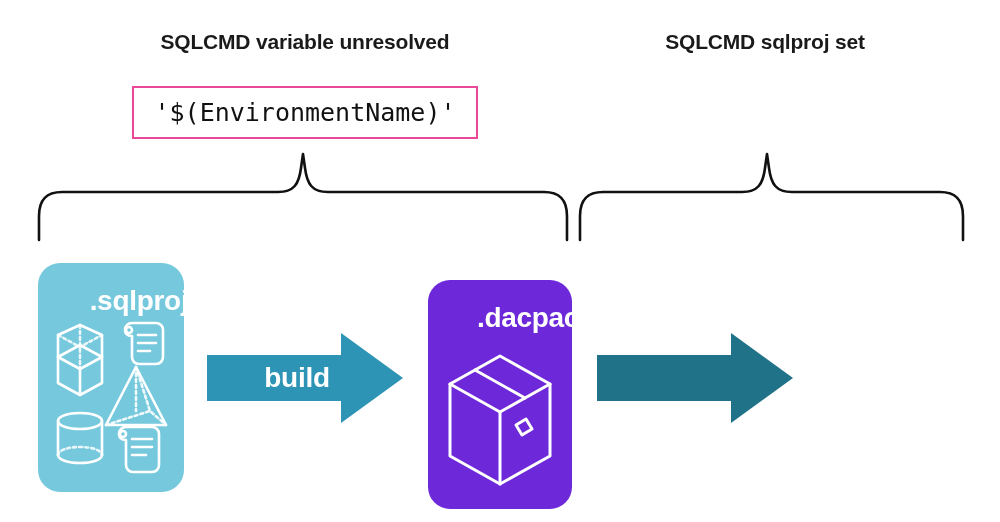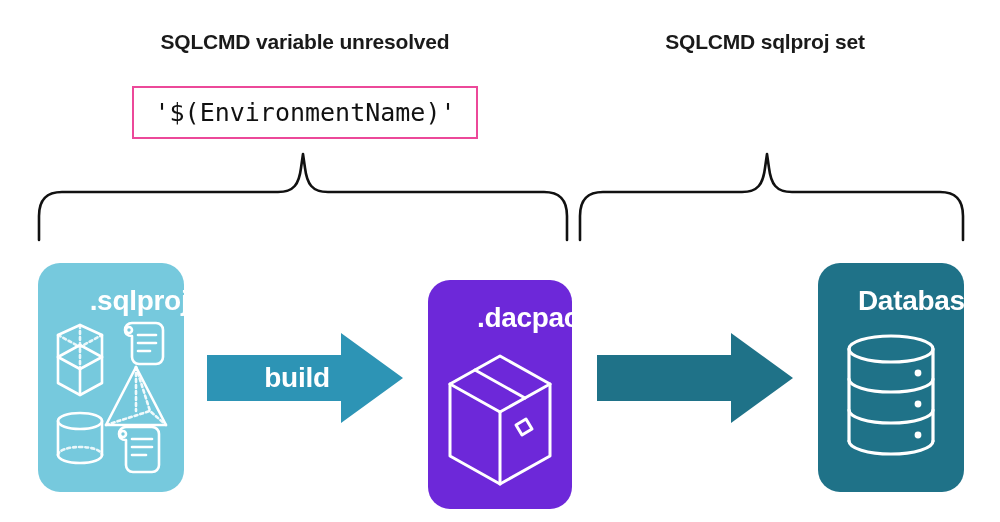--- a/index.html
+++ b/index.html
@@ -223,36 +223,20 @@
 
         <path d="M 22 52 L 72 80 L 122 52"></path>
 
         <path d="M 47 38 L 97 66"></path>
 
         <path d="M 88 93 L 98 87 L 104 97 L 94 103 Z"></path>
       </g>
     </svg>
   </div>
 
-  <div class="stage-box" id="box-database">
-    <div class="box-title">Database</div>
-    <svg class="box-art" viewBox="0 0 146 172">
-      <g fill="none" stroke="#ffffff" stroke-width="3.2" stroke-linecap="round" stroke-linejoin="round">
-        <ellipse cx="73" cy="34" rx="42" ry="13"></ellipse>
-        <path d="M 31 34 L 31 126"></path>
-        <path d="M 115 34 L 115 126"></path>
-        <path d="M 31 126 C 31 133.2 49.8 139 73 139 C 96.2 139 115 133.2 115 126"></path>
-        <path d="M 31 64 C 31 71.2 49.8 77 73 77 C 96.2 77 115 71.2 115 64"></path>
-        <path d="M 31 95 C 31 102.2 49.8 108 73 108 C 96.2 108 115 102.2 115 95"></path>
-        <circle cx="100" cy="58" r="3.4" fill="#ffffff" stroke="none"></circle>
-        <circle cx="100" cy="89" r="3.4" fill="#ffffff" stroke="none"></circle>
-        <circle cx="100" cy="120" r="3.4" fill="#ffffff" stroke="none"></circle>
-      </g>
-    </svg>
-  </div>
 
   <div class="arrow" id="arrow-build">
     <svg viewBox="0 0 196 90" width="196" height="90">
       <path d="M 0 22 L 134 22 L 134 0 L 196 45 L 134 90 L 134 68 L 0 68 Z" fill="#2D94B5"></path>
     </svg>
     <div class="arrow-label">build</div>
   </div>
 
   <div class="arrow" id="arrow-deploy">
     <svg viewBox="0 0 196 90" width="196" height="90">

